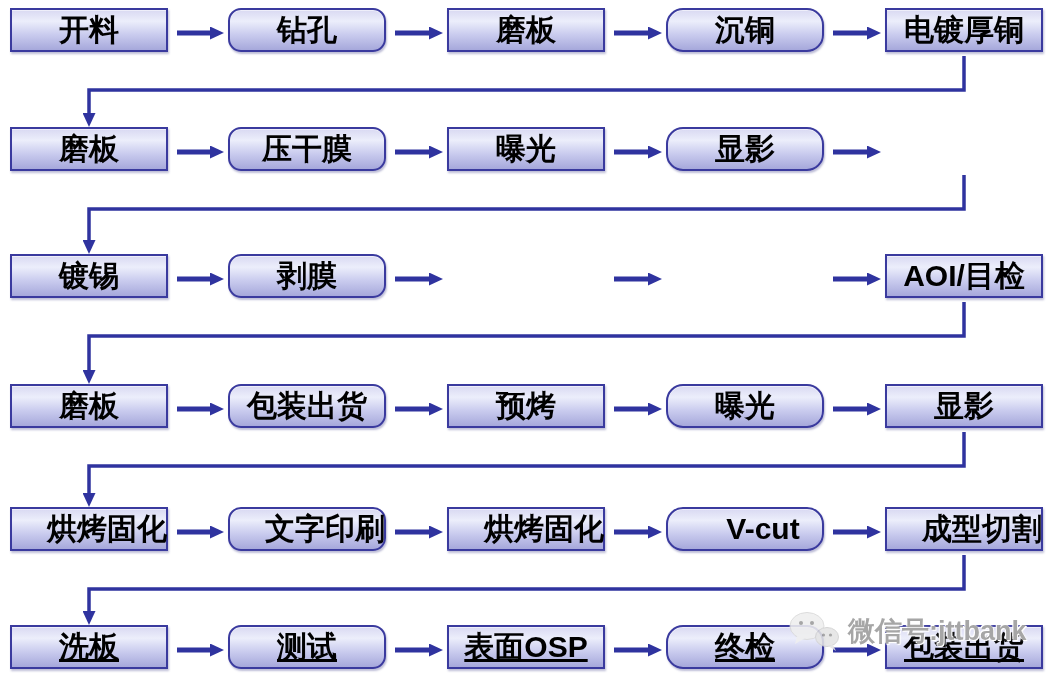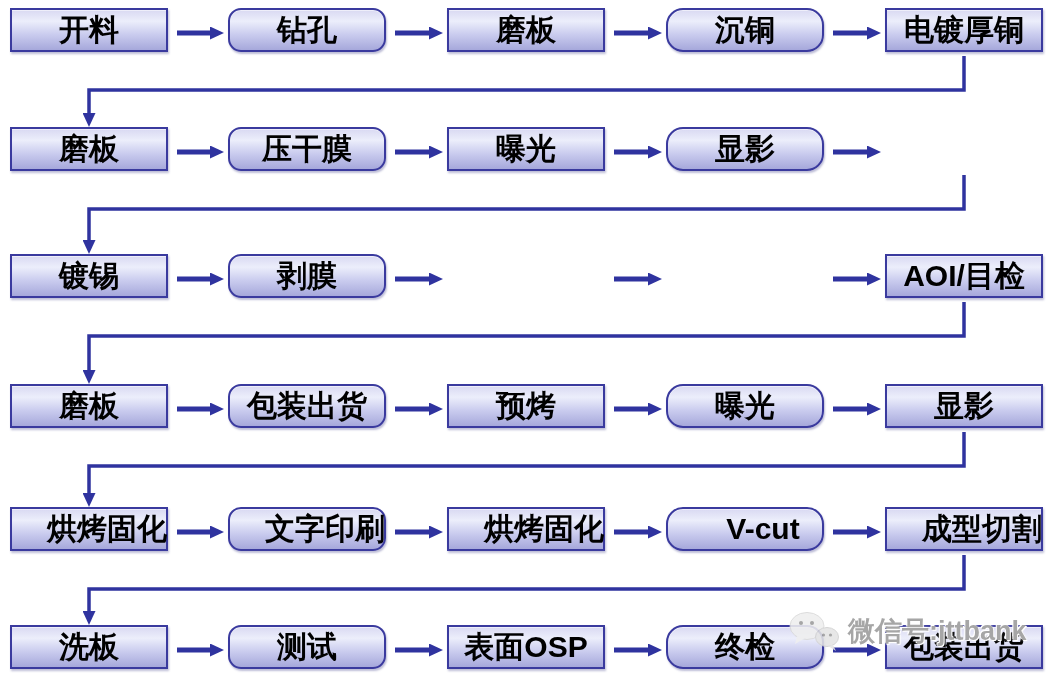--- a/index.html
+++ b/index.html
@@ -42,21 +42,21 @@
   .c1 { left: 228px; border-radius: 13px; }
   .c2 { left: 447px; }
   .c3 { left: 666px; border-radius: 17px; }
   .c4 { left: 885px; }
   
   .r0 { top: 8px; }
   .r1 { top: 127px; }
   .r2 { top: 254px; }
   .r3 { top: 384px; }
   .r4 { top: 507px; padding-left: 36px; }
-  .r5 { top: 625px; }
+  .r5 { top: 625px; text-decoration: underline; }
   
   .watermark {
     position: absolute;
     left: 788px;
     top: 610px;
     display: flex;
     align-items: center;
     gap: 8px;
     z-index: 5;
     pointer-events: none;

